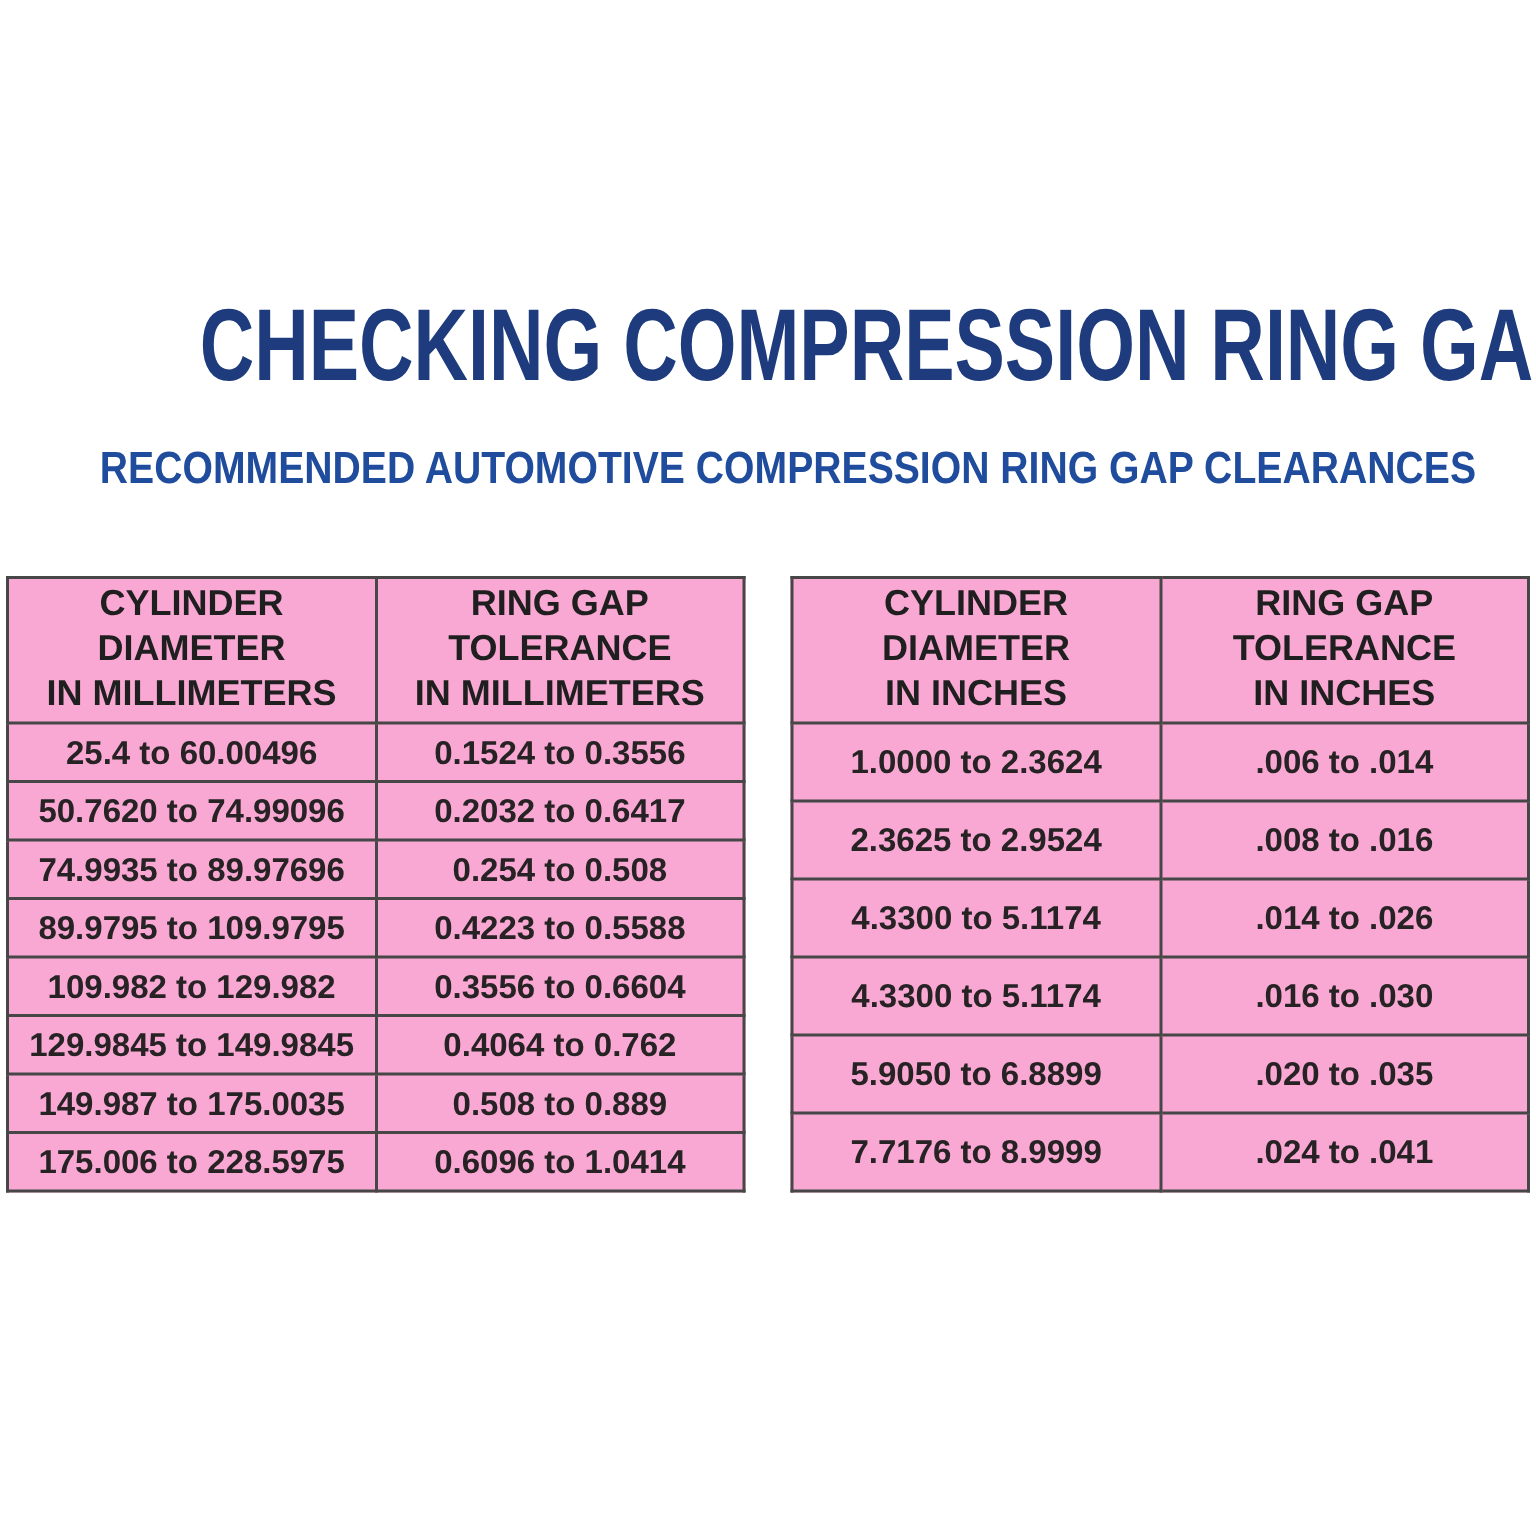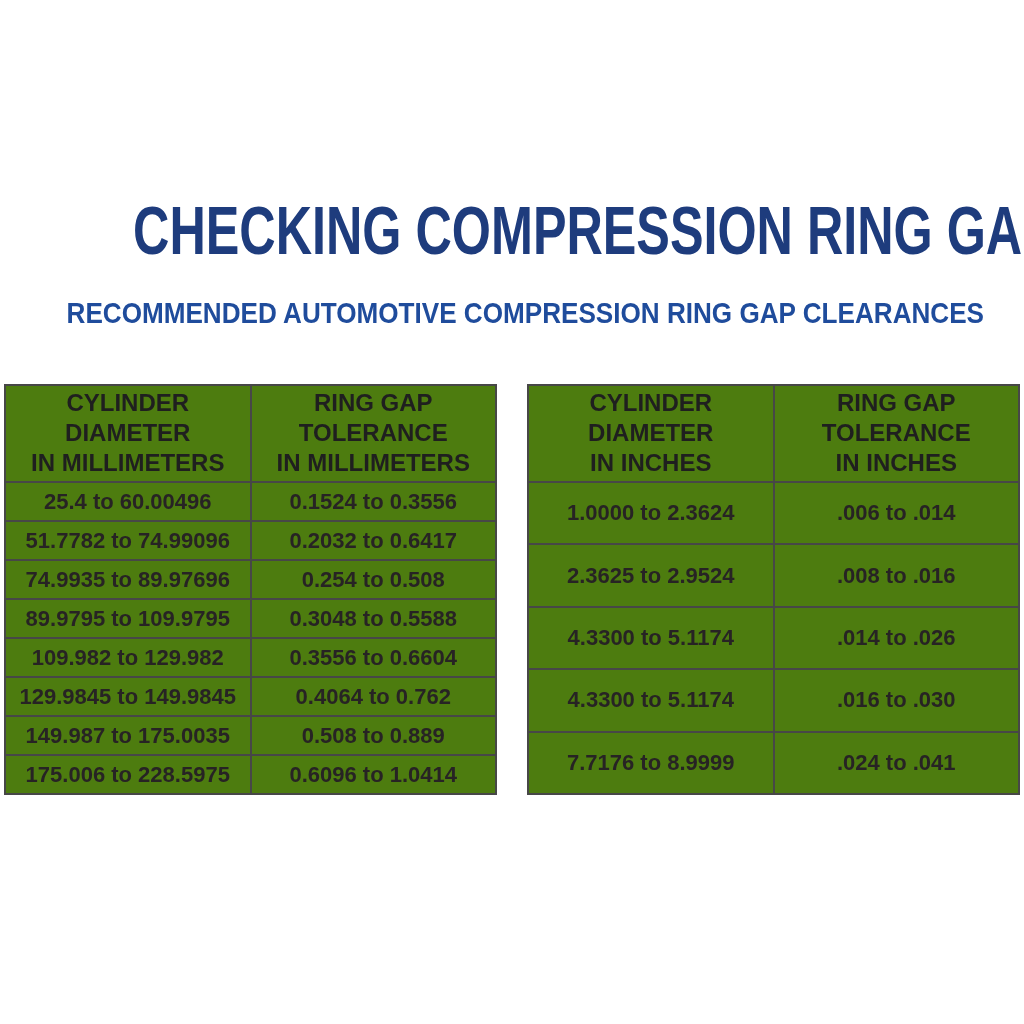--- a/index.html
+++ b/index.html
@@ -47,21 +47,21 @@
   .tables-row {
     display: flex;
     gap: 30px;
     padding: 0 4px;
     margin-top: 54px;
   }
   table.spec-table {
     border-collapse: collapse;
     table-layout: fixed;
     width: 493px;
-    background: #4d7c0f;
+    background: #f9a8d4;
   }
   .spec-table th,
   .spec-table td {
     border: 2px solid #474747;
     text-align: center;
     vertical-align: middle;
   }
   .spec-table th {
     font-size: 24px;
     line-height: 30px;
@@ -99,30 +99,30 @@
 TOLERANCE
 IN MILLIMETERS</th>
         </tr>
       </thead>
       <tbody>
           <tr>
             <td>25.4 to 60.00496</td>
             <td>0.1524 to 0.3556</td>
           </tr>
           <tr>
-            <td>51.7782 to 74.99096</td>
+            <td>50.7620 to 74.99096</td>
             <td>0.2032 to 0.6417</td>
           </tr>
           <tr>
             <td>74.9935 to 89.97696</td>
             <td>0.254 to 0.508</td>
           </tr>
           <tr>
             <td>89.9795 to 109.9795</td>
-            <td>0.3048 to 0.5588</td>
+            <td>0.4223 to 0.5588</td>
           </tr>
           <tr>
             <td>109.982 to 129.982</td>
             <td>0.3556 to 0.6604</td>
           </tr>
           <tr>
             <td>129.9845 to 149.9845</td>
             <td>0.4064 to 0.762</td>
           </tr>
           <tr>
@@ -158,20 +158,24 @@
           </tr>
           <tr>
             <td>4.3300 to 5.1174</td>
             <td>.014 to .026</td>
           </tr>
           <tr>
             <td>4.3300 to 5.1174</td>
             <td>.016 to .030</td>
           </tr>
           <tr>
+            <td>5.9050 to 6.8899</td>
+            <td>.020 to .035</td>
+          </tr>
+          <tr>
             <td>7.7176 to 8.9999</td>
             <td>.024 to .041</td>
           </tr>
         </tbody>
     </table>
 
   </div>
 </div>
 
 </body></html>

